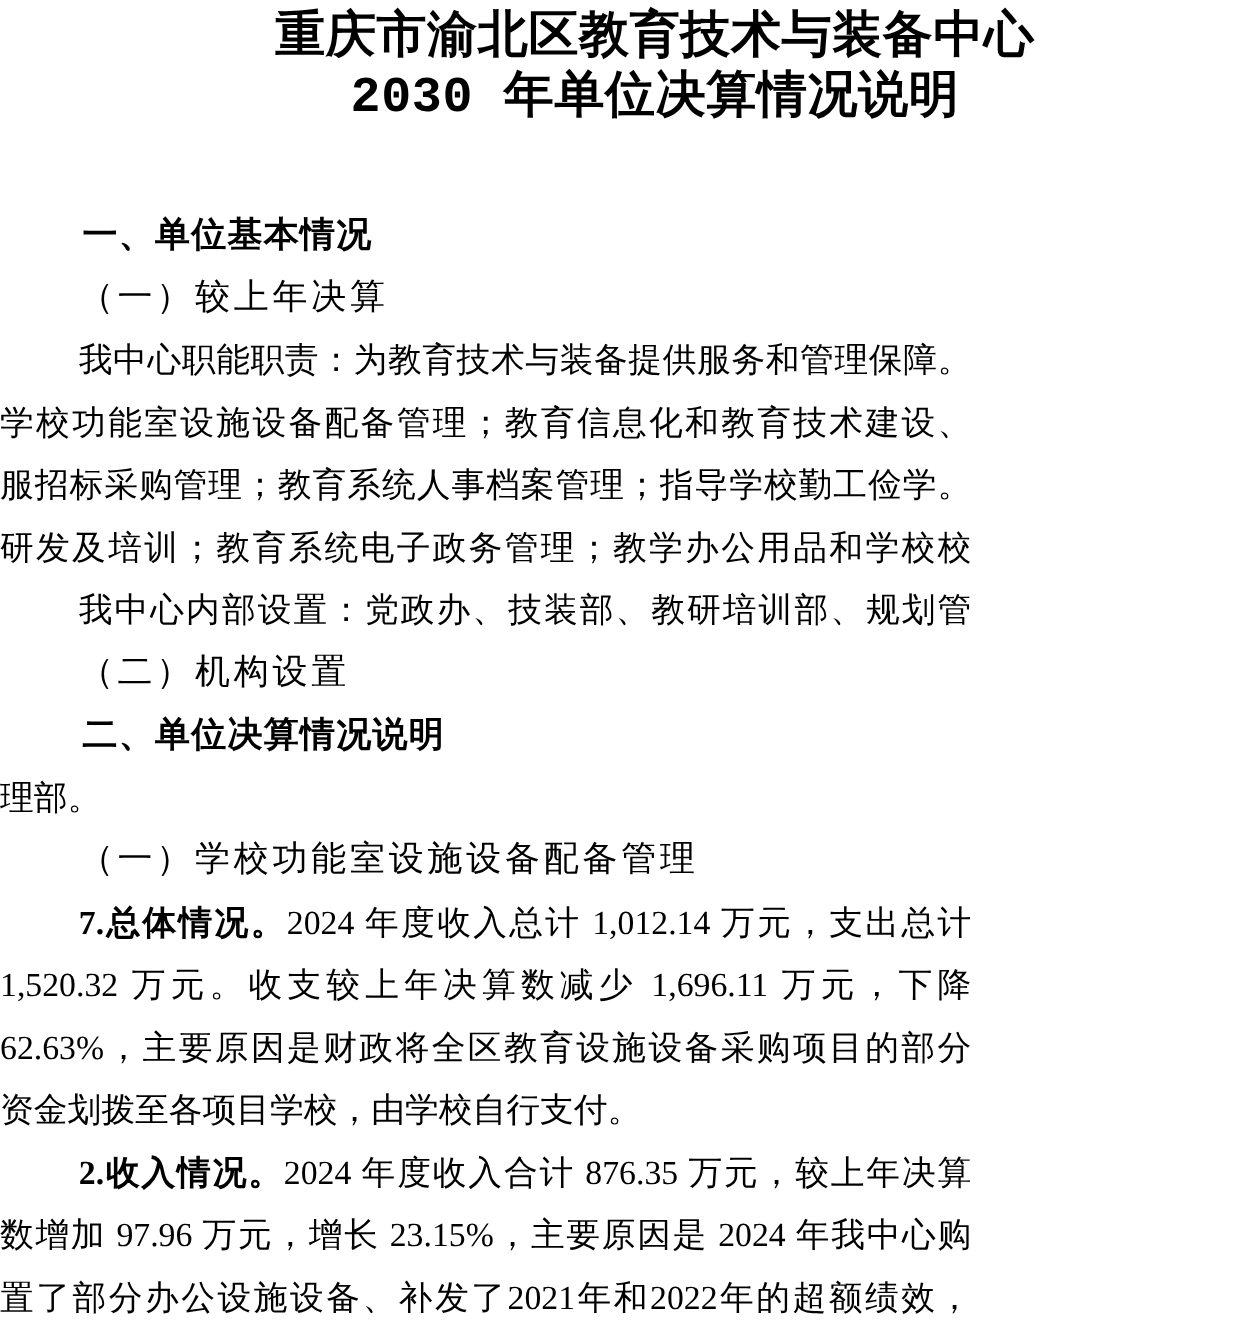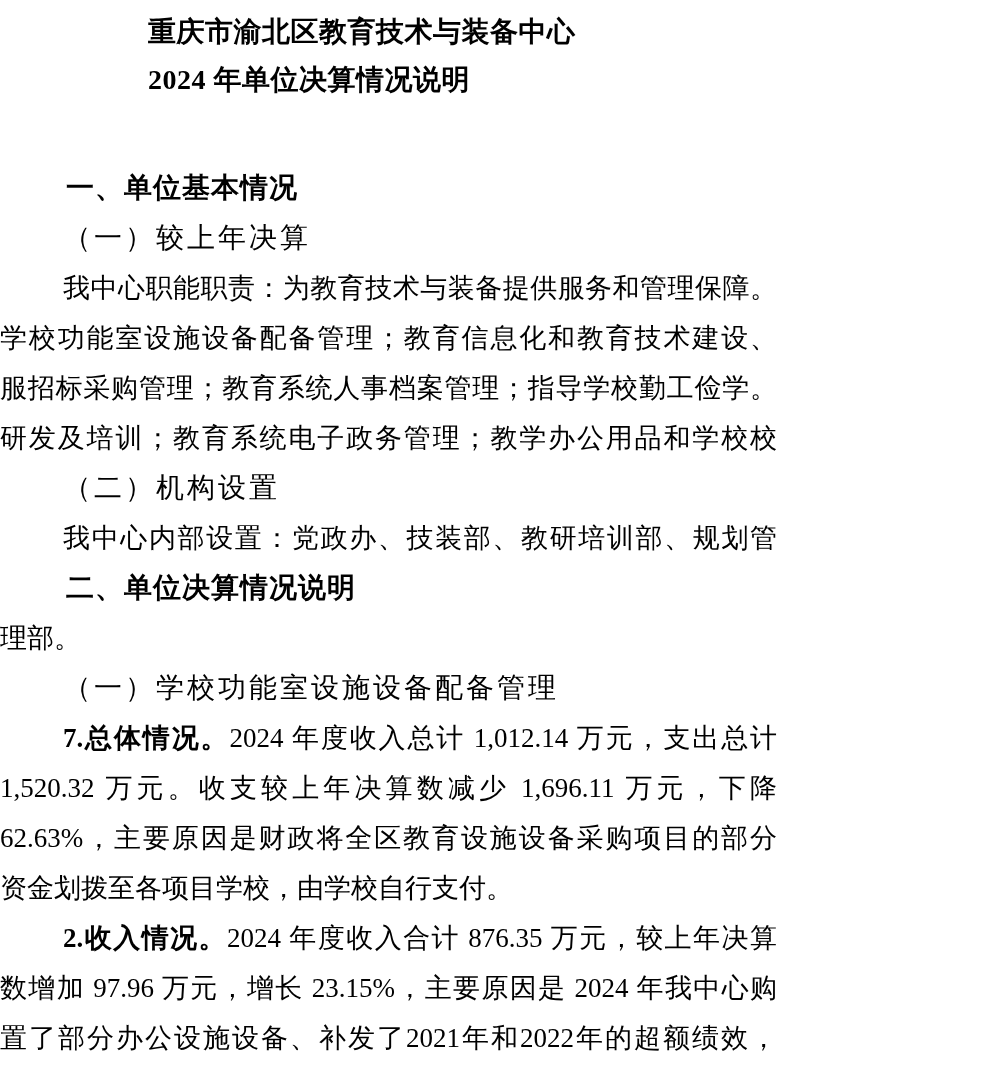--- a/index.html
+++ b/index.html
@@ -6,23 +6,25 @@
   body {
     width: 1000px; height: 1066px;
     background: #ffffff; color: #000000;
     font-family: "Liberation Serif", serif;
     overflow: hidden;
   }
   .page { padding-top: 8px; }
 
   .doc-title {
     margin-left: 148px; width: 752px;
+    text-align: center;
     font-weight: 700;
-    font-size: 28px; line-height: 48px;
+    font-size: 40px; line-height: 48px;
     letter-spacing: 0.5px;
+    font-family: Liberation Mono, monospace;
   }
 
   .content { width: 777px; margin-top: 59px; }
 
   .line {
     box-sizing: border-box;
     width: 777px; height: 50px;
     font-size: 27px; line-height: 50px;
     text-align: justify;
     text-align-last: justify;
@@ -45,37 +47,37 @@
   }
   .lead { font-weight: 700; }
 </style>
 </head>
 <body>
 
 <div class="page">
 
   <div class="doc-title">
     <div>重庆市渝北区教育技术与装备中心</div>
-    <div>2024 年单位决算情况说明</div>
+    <div>2030 年单位决算情况说明</div>
   </div>
 
   <div class="content">
 
     <div class="line plain h1 indent-h">一、单位基本情况</div>
 
     <div class="line plain h2 indent">（一）较上年决算</div>
 
     <div class="line indent">我中心职能职责：为教育技术与装备提供服务和管理保障。</div>
     <div class="line">学校功能室设施设备配备管理；教育信息化和教育技术建设、</div>
     <div class="line">服招标采购管理；教育系统人事档案管理；指导学校勤工俭学。</div>
     <div class="line">研发及培训；教育系统电子政务管理；教学办公用品和学校校</div>
 
+    <div class="line indent">我中心内部设置：党政办、技装部、教研培训部、规划管</div>
+
     <div class="line plain h2 indent">（二）机构设置</div>
-
-    <div class="line indent">我中心内部设置：党政办、技装部、教研培训部、规划管</div>
     <div class="line plain h1 indent-h">二、单位决算情况说明</div>
 
     <div class="line plain">理部。</div>
 
     <div class="line plain h2 indent">（一）学校功能室设施设备配备管理</div>
 
     <div class="line indent">
       <span class="lead">7.总体情况。</span><span>2024 年度收入总计 1,012.14 万元，支出总计</span>
     </div>
     <div class="line">1,520.32 万元。收支较上年决算数减少 1,696.11 万元，下降</div>

